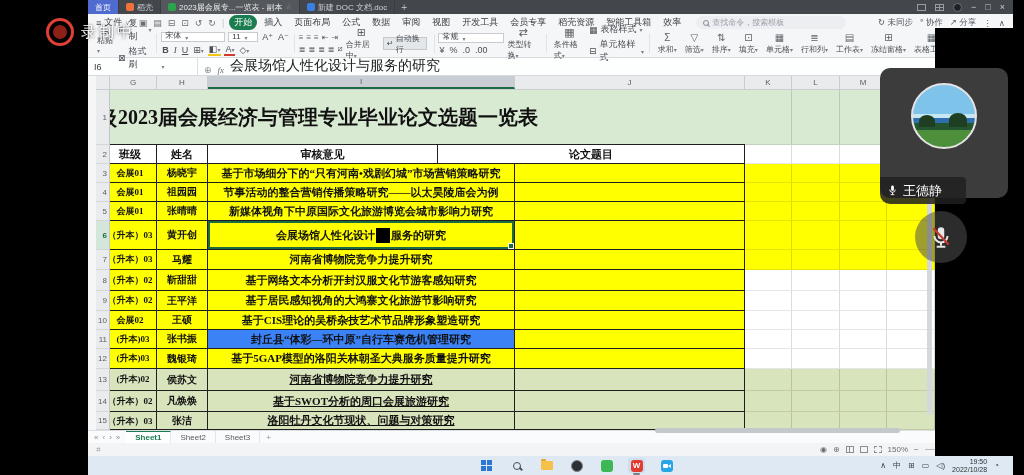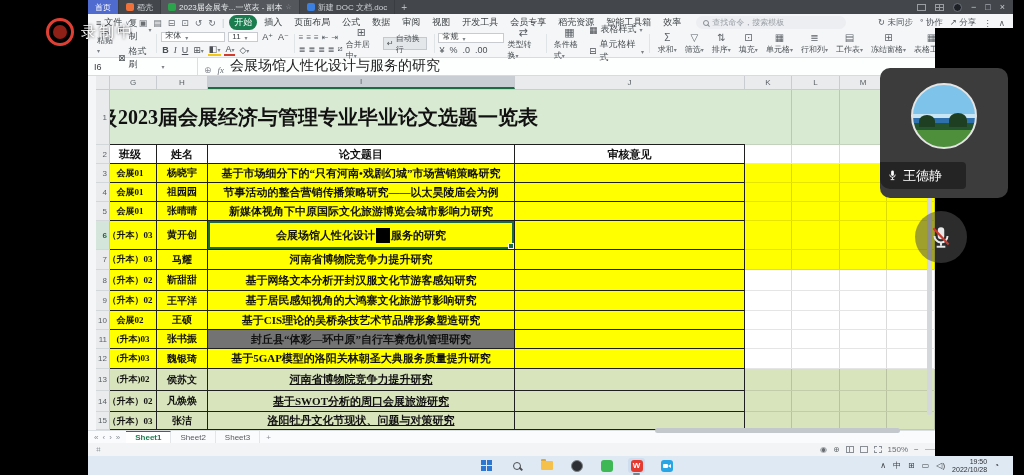--- a/index.html
+++ b/index.html
@@ -113,21 +113,21 @@
   .tray{margin-left:auto;display:flex;align-items:center;gap:7px;padding-right:14px;color:#3d4043;font-size:8px;}
   .clock{text-align:right;font-size:7px;line-height:8px;color:#2c2f33;}
   
   .vpanel{position:absolute;left:935px;top:28px;width:89px;height:428px;background:#000;z-index:20;}
   .rstrip{position:absolute;left:1013px;top:0;width:11px;height:475px;background:#000;z-index:21;}
   .tile{position:absolute;left:880px;top:68px;width:128px;height:130px;background:#3c3c3c;border-radius:10px;z-index:30;}
   .pav{position:absolute;left:31px;top:15px;width:66px;height:66px;border-radius:50%;border:2px solid #e4e4e4;overflow:hidden;
        background:linear-gradient(#7ec3ea 0 46%,#c8e6f3 46% 54%,#2e6fae 54% 61%,#24552e 61% 72%,#4e8f3c 72% 100%);}
   .pav::before{content:'';position:absolute;left:6px;top:30px;width:16px;height:12px;background:#1e3f22;border-radius:50% 50% 0 0;}
   .pav::after{content:'';position:absolute;right:8px;top:28px;width:18px;height:14px;background:#1e3f22;border-radius:50% 50% 0 0;}
-  .plabel{position:absolute;left:0;top:94px;height:27px;min-width:86px;background:rgba(32,32,32,0.85);
+  .plabel{position:absolute;left:0;top:109px;height:27px;min-width:86px;background:rgba(32,32,32,0.85);
           border-radius:0 4px 4px 10px;display:flex;align-items:center;gap:5px;padding:0 9px 0 7px;color:#fff;font-size:13px;}
   .mutebtn{position:absolute;left:915px;top:211px;width:52px;height:52px;border-radius:50%;background:rgba(80,80,80,0.55);
            display:flex;align-items:center;justify-content:center;z-index:31;}
   
   .rec{position:absolute;left:46px;top:18px;width:28px;height:28px;border-radius:50%;border:3px solid #e04034;z-index:40;
        display:flex;align-items:center;justify-content:center;}
   .rec i{width:14px;height:14px;border-radius:50%;background:#8f2018;}
   .rec-label{position:absolute;left:81px;top:23px;z-index:40;color:#fff;font-size:15px;letter-spacing:3px;text-shadow:0 0 3px rgba(0,0,0,.8);}
 </style>
 </head>
@@ -381,25 +381,25 @@
             </div>
           </div>
           <div class="trow" style="height: 19px;">
             <div class="rn">2</div>
             <div class="cell cg clip" style="background: rgb(255, 255, 255); font-size: 11px;">
               <span class="inner">班级</span>
             </div>
             <div class="cell chh" style="background: rgb(255, 255, 255); font-size: 11px;">
               <span>姓名</span>
             </div>
+            <div class="cell cj" style="background: rgb(255, 255, 255); font-size: 11px;">
+              <span>审核意见</span>
+            </div>
             <div class="cell ci" style="background: rgb(255, 255, 255); font-size: 11px;">
               <span>论文题目</span>
-            </div>
-            <div class="cell cj" style="background: rgb(255, 255, 255); font-size: 11px;">
-              <span>审核意见</span>
             </div>
             <div class="ext" style="width: 190px; background: rgb(255, 255, 255);">
               <i style="width: 47px;"></i>
               <i style="width: 48px;"></i>
               <i style="width: 47px;"></i>
               <i style="width: 48px;"></i>
             </div>
           </div>
           <div class="trow" style="height: 19px;">
             <div class="rn">3</div>
@@ -556,21 +556,21 @@
             </div>
           </div>
           <div class="trow" style="height: 19px;">
             <div class="rn">11</div>
             <div class="cell cg" style="background: rgb(255, 255, 0);">
               <span>(升本)03</span>
             </div>
             <div class="cell chh" style="background: rgb(255, 255, 0);">
               <span>张书振</span>
             </div>
-            <div class="cell ci" style="background: #737373;">
+            <div class="cell ci" style="background: #3b82f6;">
               <span>封丘县“体彩—环中原”自行车赛危机管理研究</span>
             </div>
             <div class="cell cj" style="background: rgb(255, 255, 0);"></div>
             <div class="ext" style="width: 190px; background: rgb(255, 255, 255);">
               <i style="width: 47px;"></i>
               <i style="width: 48px;"></i>
               <i style="width: 47px;"></i>
               <i style="width: 48px;"></i>
             </div>
           </div>

